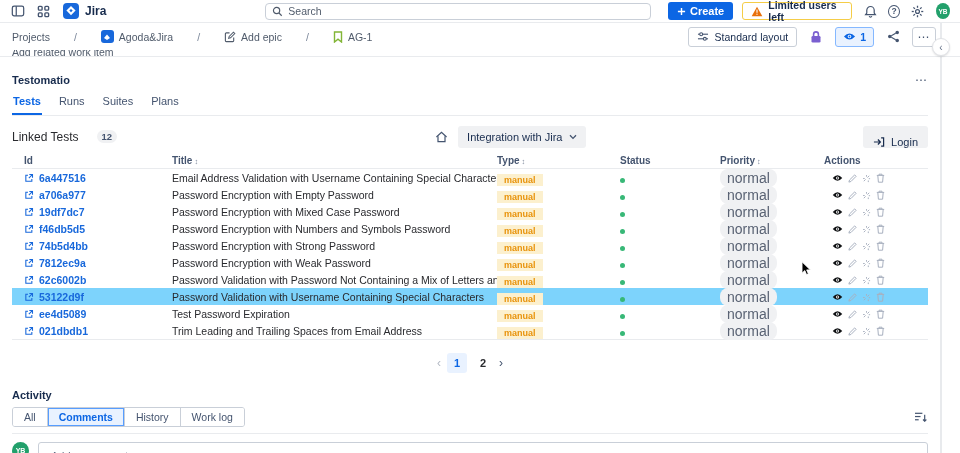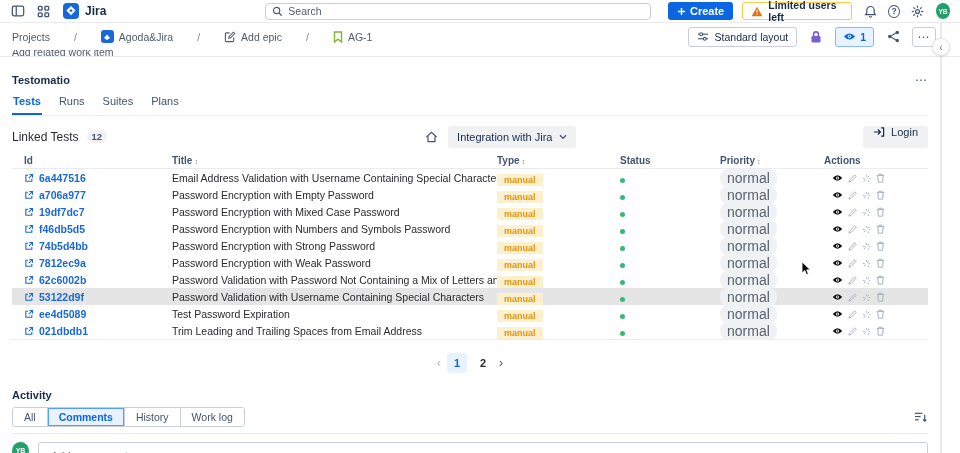--- a/index.html
+++ b/index.html
@@ -56,39 +56,39 @@
   .main { margin:0 32px 0 12px; position:relative; }
   .sec-head { display:flex; align-items:center; margin-top:16px; }
   .sec-title { font-size:11px; font-weight:700; color:#172B4D; }
   .sec-more { margin-left:auto; color:#44546F; font-size:12px; letter-spacing:1px; cursor:pointer; }
 
   .tabs-row { display:flex; gap:16px; margin-top:8px; border-bottom:1px solid #E9EBEE; }
   .tab { font-size:11px; color:#44546F; padding:0 1px 6px; cursor:pointer; border-bottom:2px solid transparent; }
   .tab.active { color:#0C66E4; font-weight:600; border-bottom-color:#0C66E4; }
 
   .linked-row { display:flex; align-items:center; margin-top:9px; height:24px; }
-  .linked-label { font-size:12px; color:#292A2E; display:flex; align-items:flex-start; gap:8px; }
+  .linked-label { font-size:12px; color:#292A2E; display:flex; align-items:flex-start; gap:18px; }
   .count-badge { background:#F0F1F3; border-radius:8px; font-size:9.5px; color:#44546F;
     padding:1px 5px; font-weight:600; }
   .center-group { display:flex; align-items:center; gap:10px; margin-left:318px; }
   .dropdown-btn { display:flex; align-items:center; gap:7px; background:#F0F1F3; border:none;
     border-radius:3px; height:22px; padding:0 9px; font-size:11px; color:#172B4D; cursor:pointer;
     font-family:"Liberation Sans", sans-serif; }
-  .login-btn { margin-left:auto; display:flex; align-items:flex-start; gap:6px; background:#F0F1F3; border:none;
+  .login-btn { margin-left:auto; display:flex; align-items:flex-end; gap:6px; background:#F0F1F3; border:none;
     border-radius:3px; height:22px; padding:0 10px; font-size:11px; color:#172B4D; cursor:pointer;
     font-family:"Liberation Sans", sans-serif; }
 
   
   .thead, .trow { display:grid; grid-template-columns:148px 325px 123px 100px 104px 1fr; align-items:center;padding-left:12px; }
   .thead { height:16px; font-size:10px; color:#44546F; font-weight:600; border-bottom:1px solid #E9EBEE;
     margin-top:4px; }
   .sort-glyph { font-size:7.5px; color:#7A8699; margin-left:2px; }
   .tbody { border-bottom:1px solid #E9EBEE; }
   .trow { height:17px; cursor:default; }
-  .trow.hl { background:#e5e5e5; }
+  .trow.hl { background:#7dd3fc; }
   .c-id { display:flex; align-items:center; gap:5px; }
   .id-link { font-size:10.5px; font-weight:700; color:#1868DB; text-decoration:none; cursor:pointer; }
   .c-title { font-size:10.5px; color:#292A2E; white-space:nowrap; overflow:hidden; }
   .badge-manual { background:#FCF0CE; color:#E8930C; font-size:9px; font-weight:600;
     border-radius:0; padding:1px 7px; }
   .dot { width:5px; height:5px; border-radius:50%; background:#38B877; display:inline-block; }
   .pill-normal { background:#F0F1F3; color:#596273; font-size:14px; border-radius:8px; padding:1px 7px; }
   .c-actions { display:flex; align-items:center; gap:5px; padding-left:8px; }
   .act { cursor:pointer; display:flex; align-items:center; }
 

